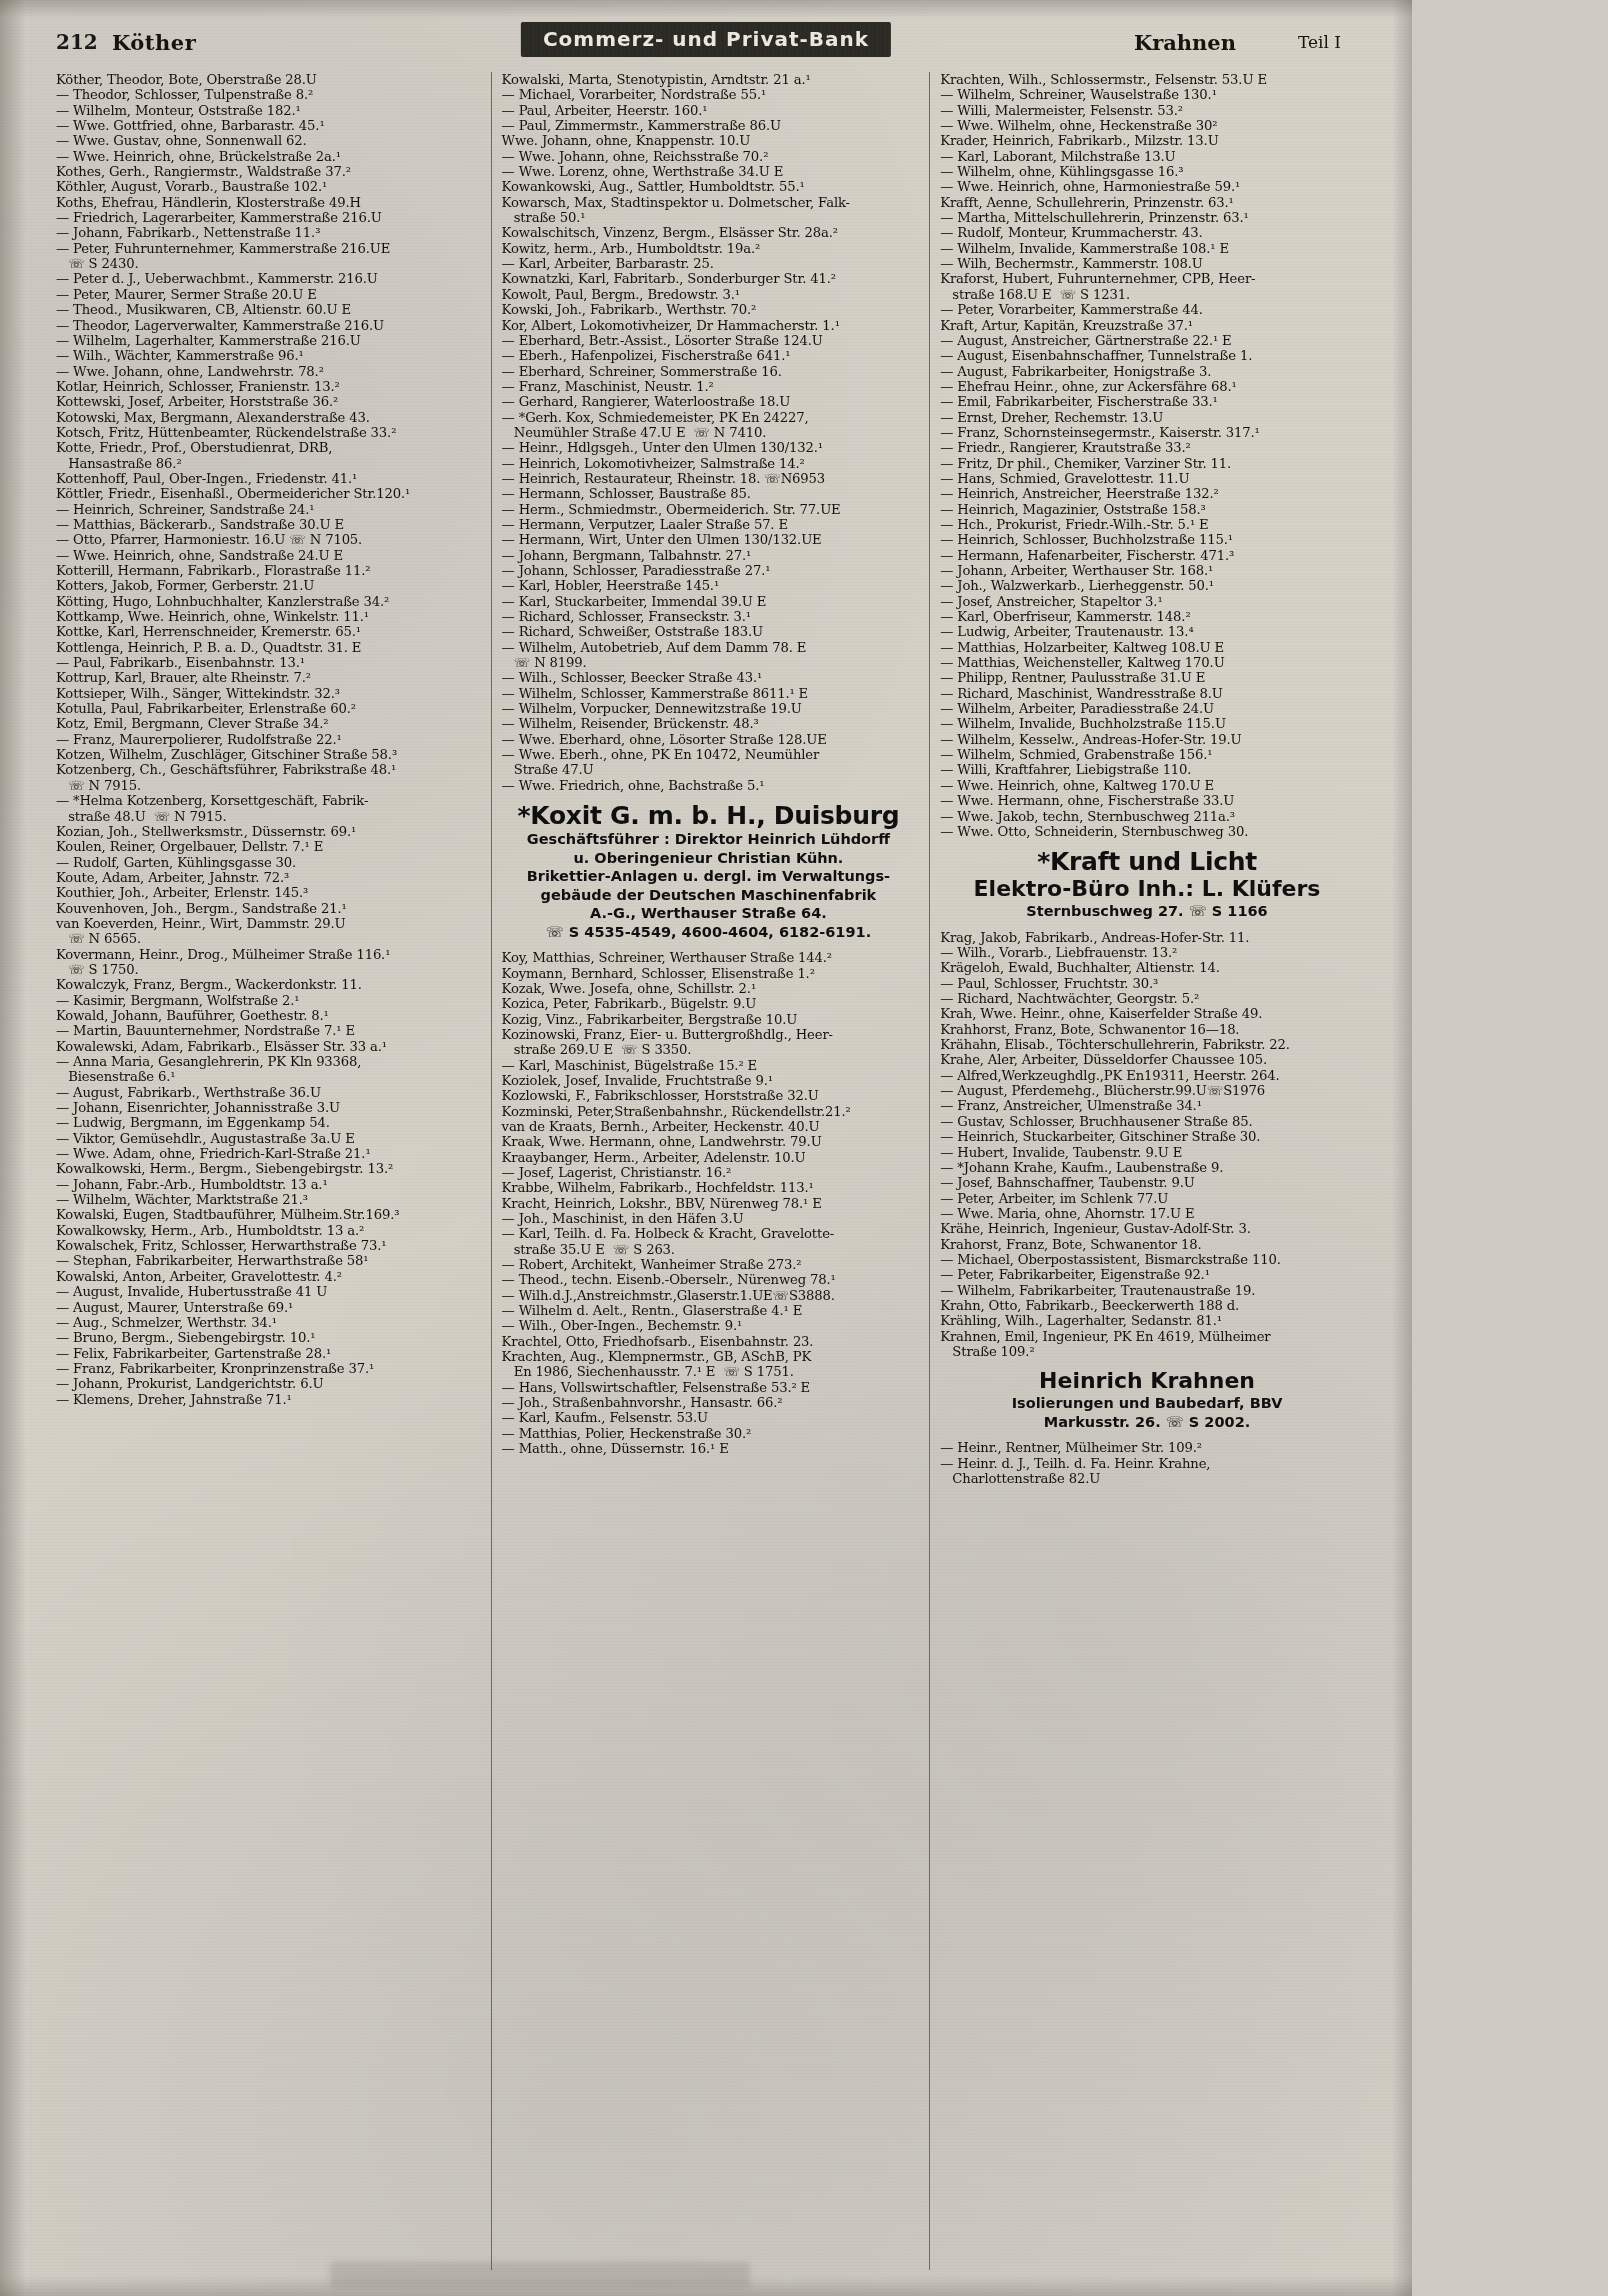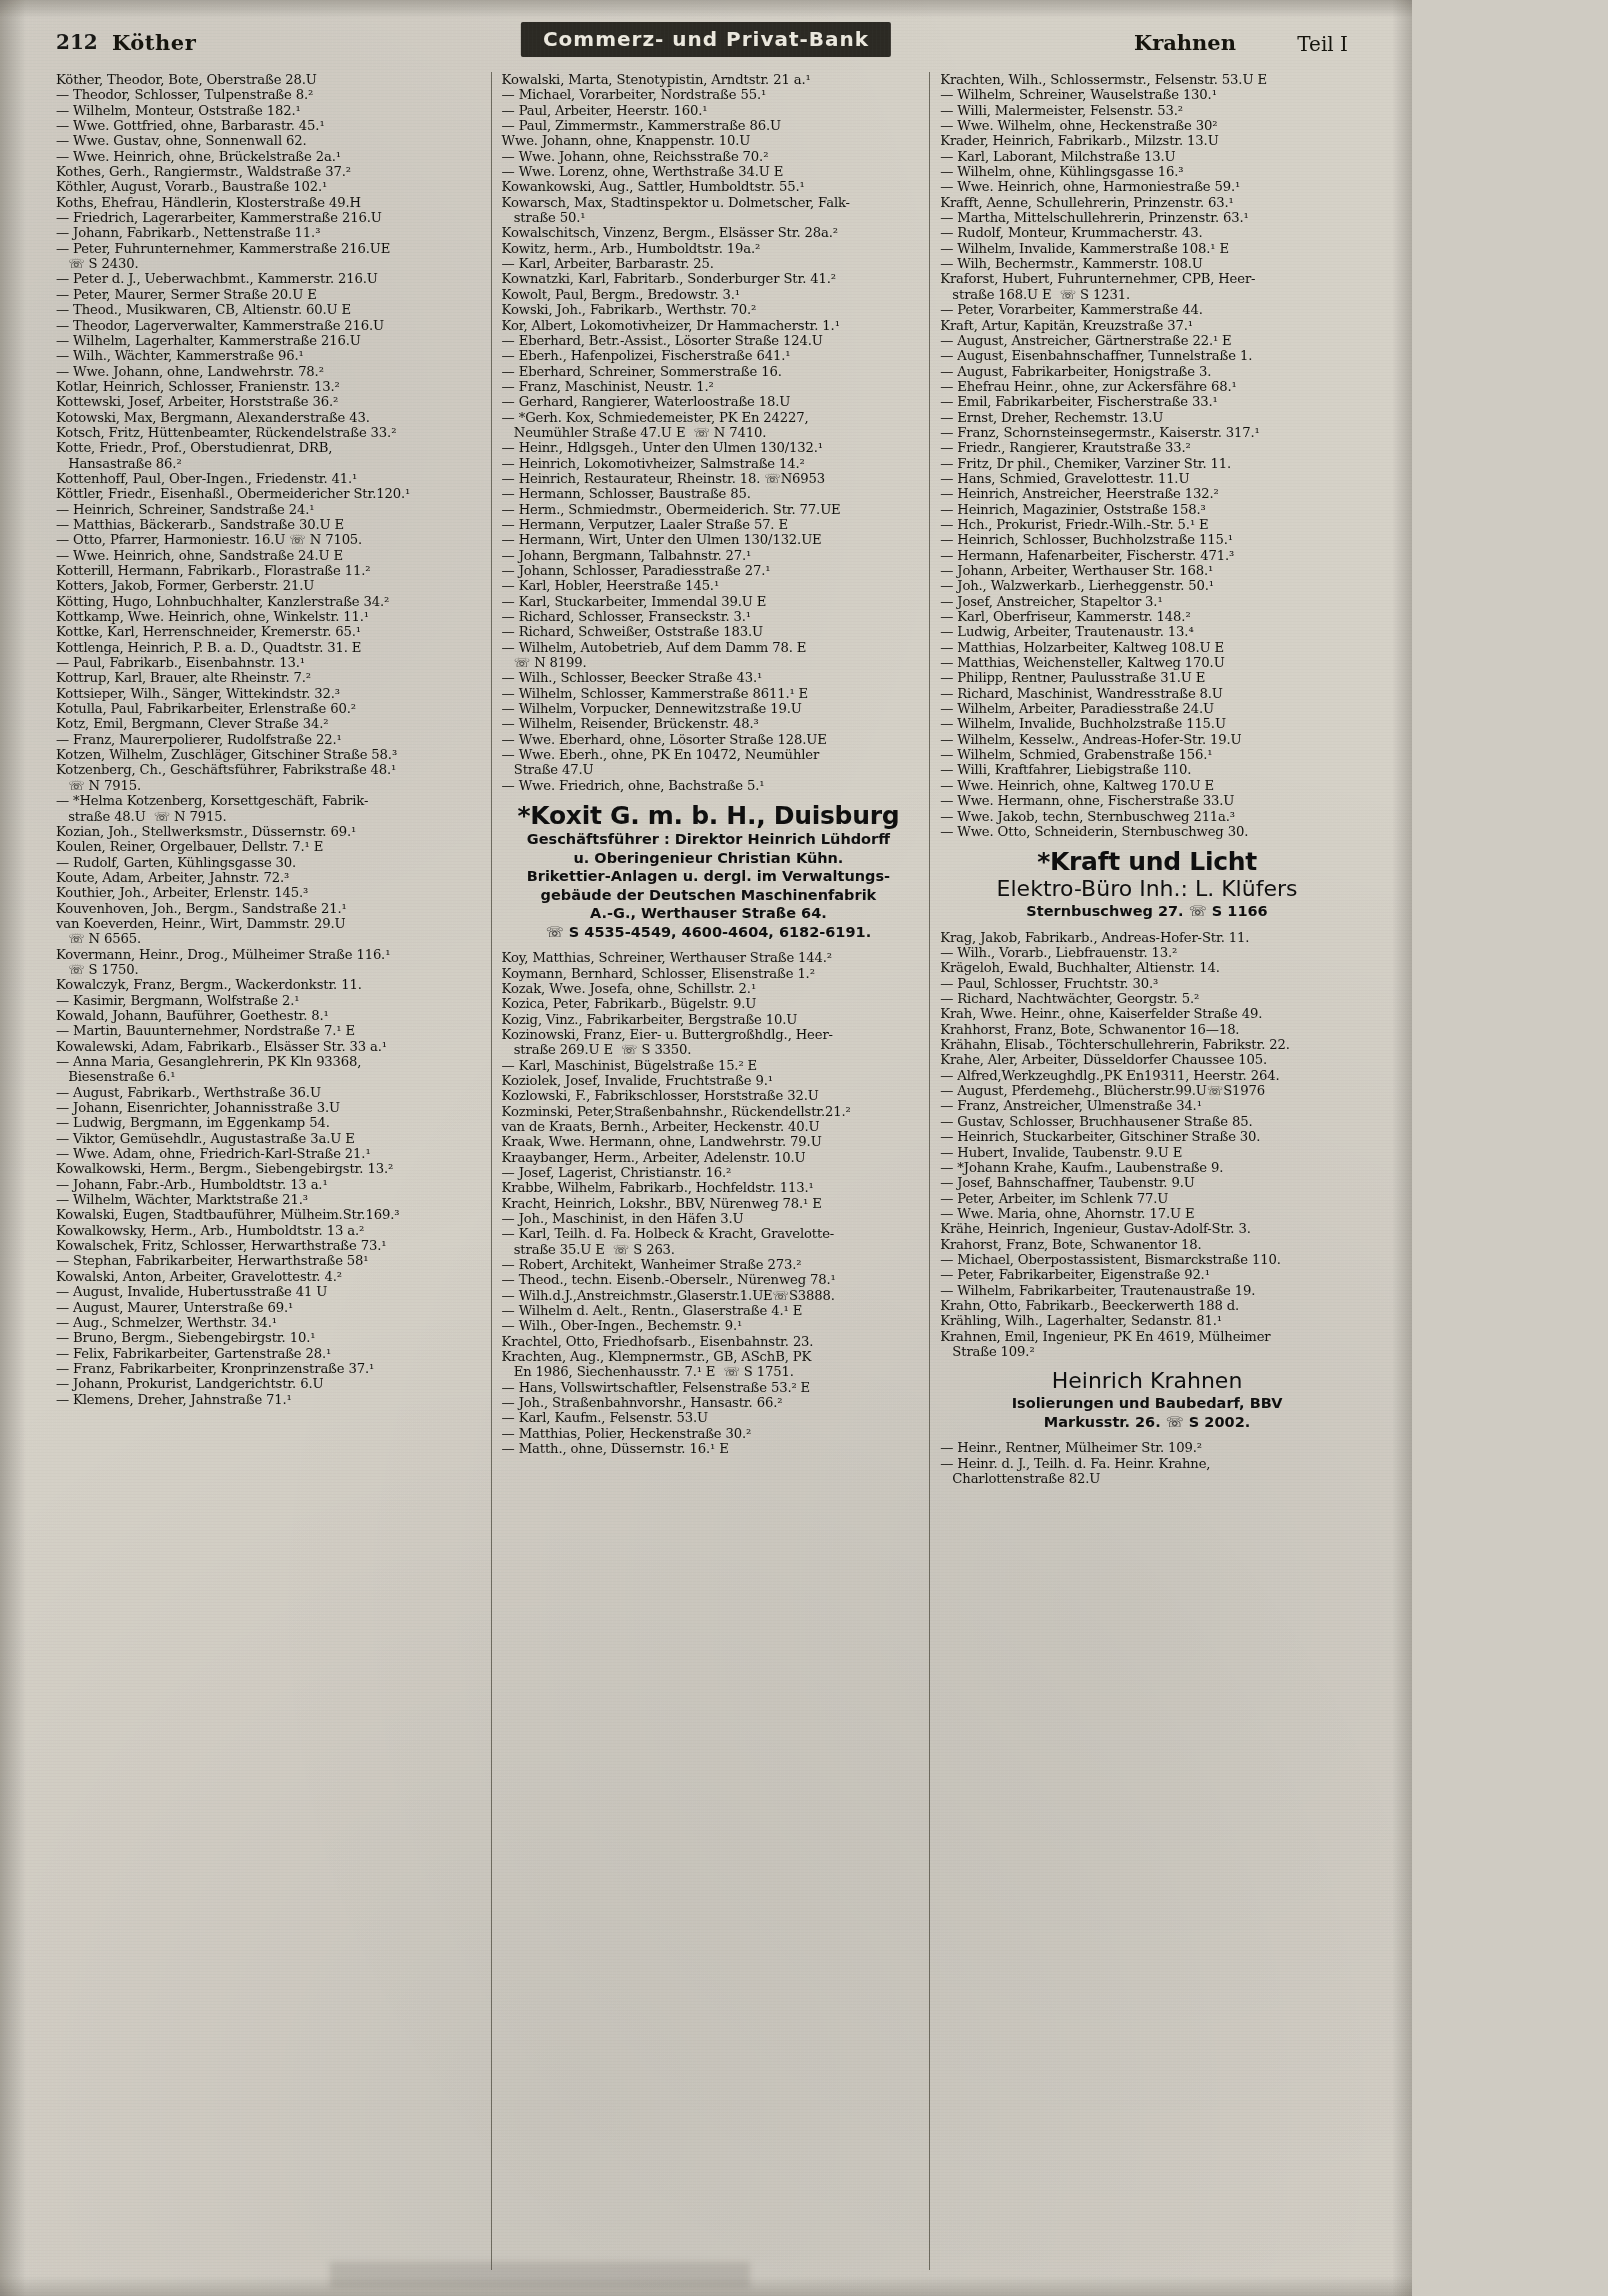--- a/index.html
+++ b/index.html
@@ -48,22 +48,22 @@
     padding:5px 22px 6px 22px;
     font-size:20px;font-weight:bold;letter-spacing:1px;
     font-family:"DejaVu Sans", sans-serif;
     border-radius:2px;
   }
   .hdr .right-word{
     position:absolute;right:120px;top:8px;
     font-size:21px;font-weight:bold;color:#17160f;
   }
   .hdr .teil{
-    position:absolute;right:8px;top:10px;
-    font-size:20px;color:#17160f;
+    position:absolute;right:15px;top:10px;
+    font-size:17px;color:#17160f;
   }
   
   .cols{
     position:absolute;top:72px;left:52px;right:44px;bottom:26px;
     display:flex;
   }
   .col{
     position:relative;
     width:33.33%;
     padding:0 14px 0 10px;
@@ -91,21 +91,21 @@
   }
   .ad .t1{
     font-family:"DejaVu Sans", sans-serif;
     font-weight:bold;
     font-size:25px;
     line-height:28px;
     letter-spacing:-.3px;
   }
   .ad .t1b{
     font-family:"DejaVu Sans", sans-serif;
-    font-weight:normal;
+    font-weight:bold;
     font-size:22px;
     line-height:26px;
   }
   .ad .t2{
     font-family:"DejaVu Sans", sans-serif;
     font-weight:bold;
     font-size:14.5px;
     line-height:18.5px;
   }
   .smear{

